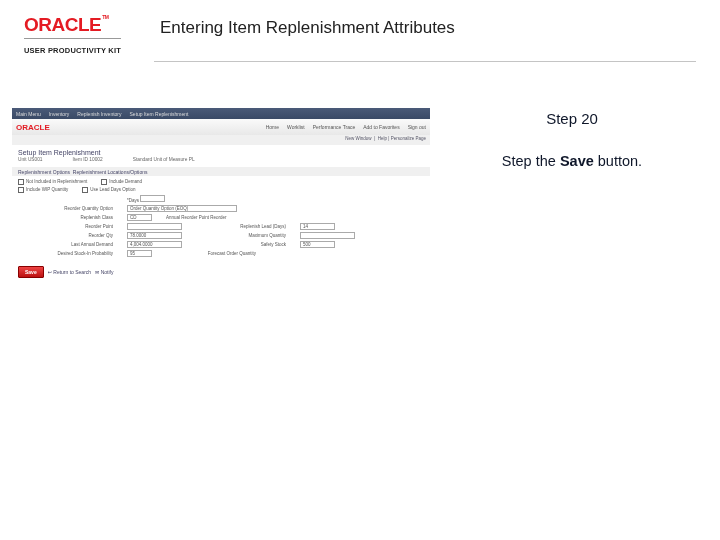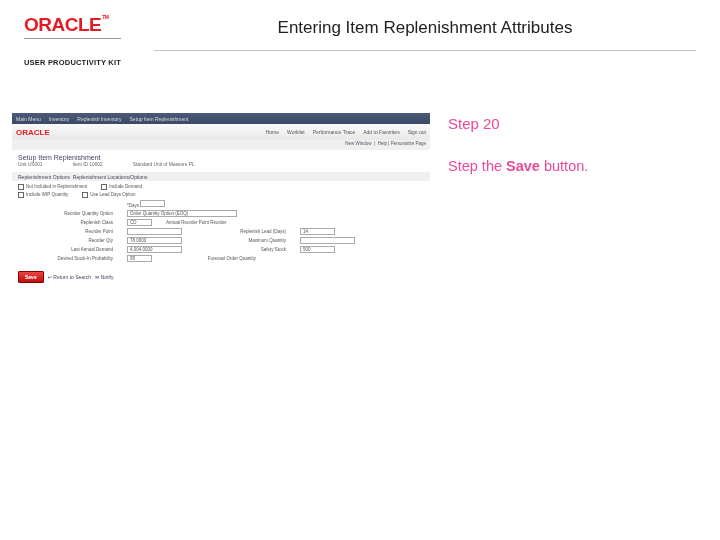--- a/index.html
+++ b/index.html
@@ -37,27 +37,27 @@
     color: #e41b23;
     margin-left: 1px;
   }
   .upk {
     font-size: 7.5px;
     font-weight: bold;
     letter-spacing: 0.2px;
     color: #222;
     border-top: 1px solid #999;
     margin-top: 2px;
-    padding-top: 19px;
+    padding-top: 7px;
   }
   .title-area {
     flex: 1;
     border-bottom: 1px solid #c4c4c4;
-    text-align: center;
-    padding: 4px 6px 12px 6px;
+    text-align: left;
+    padding: 4px 6px 23px 6px;
   }
   .title-text {
     font-size: 17px;
     color: #222;
   }
   .content-row {
     display: flex;
     padding: 38px 24px 0 12px;
     gap: 18px;
   }
@@ -153,23 +153,24 @@
     border: 1px solid #800;
     border-radius: 1px;
   }
   .ss-link {
     color: #446;
     font-size: 5px;
   }
   .side-panel {
     flex: 1;
     font-size: 15px;
-    color: #ec4899;
+    color: #0f172a;
     line-height: 1.4;
     padding-top: 0;
+    text-align: center;
   }
   .step {
     margin-bottom: 22px;
   }
   .instr {
     font-size: 14.5px;
   }
   .instr b { font-weight: bold; }
   .ck { display:inline-block; width:6px; height:6px; border:1px solid #666; background:#fff; vertical-align:middle; margin-right:2px;}
 </style>

